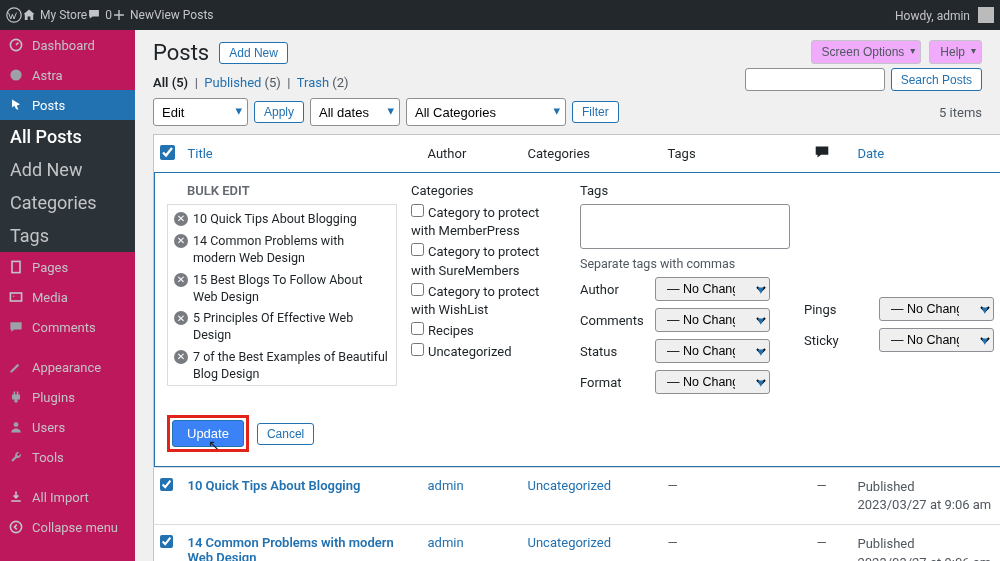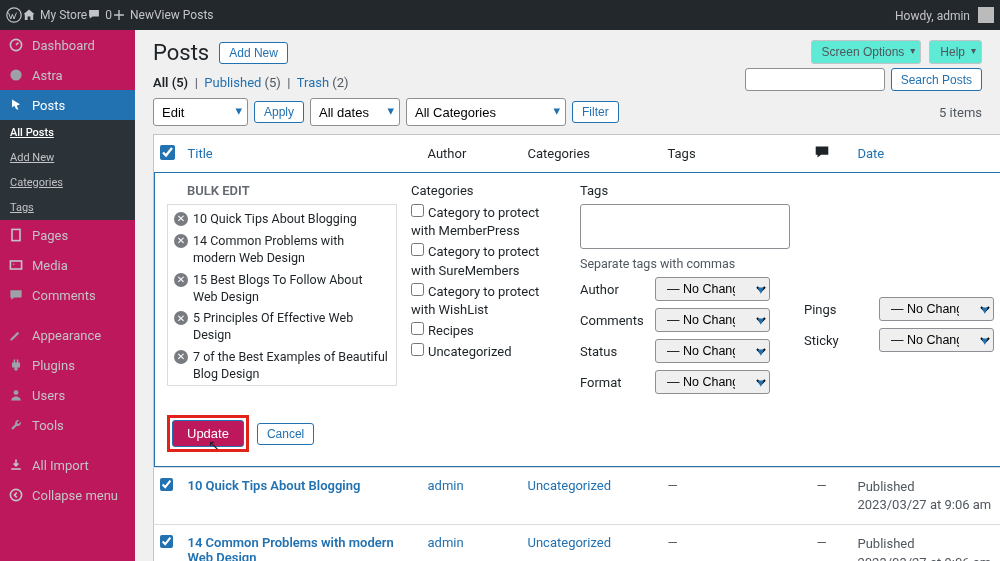--- a/index.html
+++ b/index.html
@@ -14,30 +14,30 @@
   .avatar { width: 16px; height: 16px; background: #bbb; }
   
   
   .sidebar { position: absolute; top: 30px; left: 0; width: 135px; height: 531px; background: #be185d; color: #c3c4c7; font-size: 13px; }
   .menu-item { display: flex; align-items: center; gap: 8px; padding: 7px 8px; cursor: pointer; }
   .menu-item.active { background: #2271b1; color: #fff; position: relative; }
   .menu-item.active::after { content: ""; position: absolute; right: -7px; top: 50%; transform: translateY(-50%); border: 7px solid transparent; border-right-color: #f0f0f1; }
   .menu-item svg { width: 16px; height: 16px; fill: #9ca2a7; }
   .menu-item.active svg { fill: #fff; }
   .submenu { background: #2c3338; }
-  .sub-item { padding: 6px 8px 6px 10px; cursor: pointer; font-size: 11px; text-decoration: underline; }
+  .sub-item { padding: 6px 8px 6px 10px; cursor: pointer; font-size: 18px; }
   .sub-item.active { color: #fff; font-weight: 500; }
   
   
   .main { position: absolute; left: 135px; top: 30px; right: 0; padding: 10px 18px 0 18px; }
   .page-header { display: flex; align-items: center; gap: 10px; margin-bottom: 10px; }
   .page-title { font-size: 22px; font-weight: 400; color: #1d2327; }
   .btn-outline { border: 1px solid #2271b1; color: #2271b1; background: #fff; padding: 3px 9px; font-size: 12px; border-radius: 3px; cursor: pointer; }
   .top-right { position: absolute; top: 10px; right: 18px; display: flex; gap: 8px; }
-  .dropbtn { border: 1px solid #c3c4c7; background: #5eead4; color: #50575e; padding: 4px 16px 4px 10px; font-size: 12px; border-radius: 3px; cursor: pointer; position: relative; }
+  .dropbtn { border: 1px solid #c3c4c7; background: #f0abfc; color: #50575e; padding: 4px 16px 4px 10px; font-size: 12px; border-radius: 3px; cursor: pointer; position: relative; }
   .dropbtn::after { content: "▾"; position: absolute; right: 5px; top: 4px; font-size: 10px; }
   
   .views { font-size: 13px; color: #50575e; margin-bottom: 8px; }
   .views a { color: #2271b1; cursor: pointer; }
   .views .cur { color: #1d2327; font-weight: 600; }
   
   .search-row { float: right; margin-top: -30px; display: flex; gap: 6px; }
   .search-input { border: 1px solid #8c8f94; padding: 3px 6px; font-size: 13px; width: 140px; border-radius: 3px; }
   
   .tablenav { display: flex; align-items: center; gap: 6px; margin-bottom: 8px; }
@@ -65,21 +65,21 @@
   .bulk-list .rm { min-width: 14px; height: 14px; border-radius: 50%; background: #787c82; color: #fff; display: inline-flex; align-items: center; justify-content: center; font-size: 10px; cursor: pointer; margin-top: 1px; }
   .cat-list label { display: block; font-size: 13px; margin-bottom: 3px; line-height: 1.4; }
   .cat-list input { margin-right: 4px; }
   .tags-area { width: 100%; height: 45px; border: 1px solid #8c8f94; border-radius: 3px; resize: none; margin-bottom: 4px; }
   .hint { font-size: 12.5px; color: #50575e; }
   .field-row { display: flex; align-items: center; gap: 10px; margin-bottom: 7px; }
   .field-row label { width: 65px; font-size: 13px; }
   .nc-select { border: 1px solid #8c8f94; padding: 3px 18px 3px 7px; font-size: 12.5px; border-radius: 3px; width: 115px; }
   
   .actions-row { margin-top: 14px; display: flex; gap: 8px; align-items: center; }
-  .btn-primary { background: #be185d; border: 1px solid #2271b1; color: #fff; padding: 5px 14px; font-size: 13px; border-radius: 3px; cursor: pointer; }
+  .btn-primary { background: #3b82f6; border: 1px solid #2271b1; color: #fff; padding: 5px 14px; font-size: 13px; border-radius: 3px; cursor: pointer; }
   .highlight { border: 3px solid #e2231a; padding: 2px; display: inline-block; position: relative; }
   .cursor-icon { position: absolute; bottom: -4px; left: 50%; font-size: 14px; }
   
   .data-row td { padding: 10px 6px; border-top: 1px solid #dcdcde; font-size: 13px; vertical-align: top; }
   .data-row .cb-cell { width: 28px; }
   .data-row .title-cell a { color: #2271b1; font-weight: 600; cursor: pointer; }
   .data-row .link { color: #2271b1; cursor: pointer; }
   .data-row .dash { color: #50575e; }
   .date-cell { line-height: 1.4; color: #50575e; }
   .checked { accent-color: #2271b1; }

